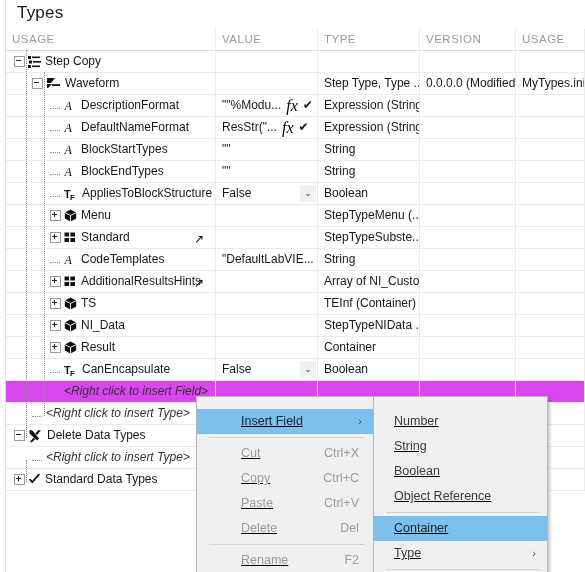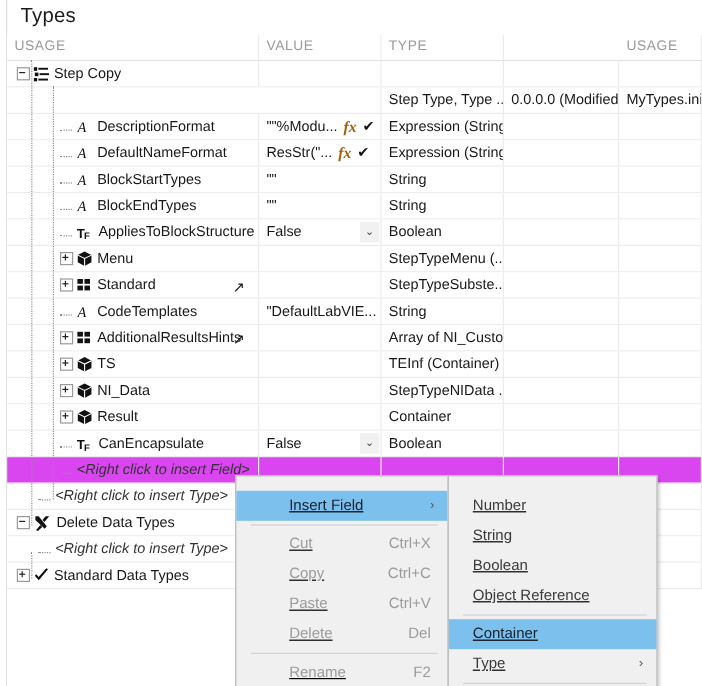--- a/index.html
+++ b/index.html
@@ -121,21 +121,21 @@
   }
   .vline {
     position: absolute;
     width: 0; border-left: 1px dotted #8f8f8f;
   }
   .ind { flex: 0 0 auto; }
   
   .ic { flex: 0 0 auto; margin-right: 4px; display: inline-flex; align-items: center; justify-content: center; }
   .ic svg { display: block; }
   .fxwrap { display: inline-flex; align-items: center; gap: 5px; }
-  .fx { font-style: italic; font-weight: bold; font-family: "Liberation Serif", serif; font-size: 13px; color:#a16207; }
+  .fx { font-style: italic; font-weight: normal; font-family: "Liberation Serif", serif; font-size: 16px; color:#000000; }
   .chk { font-size: 12px; color: #111; }
   .ddbtn {
     position: absolute; right: 1px; top: 2px;
     width: 16px; height: 17px;
     background: #f1f1f1;
     display: flex; align-items: center; justify-content: center;
     font-size: 9px; color: #444;
   }
   
   .diag { position: absolute; font-size: 12px; color: #111; }
@@ -187,20 +187,21 @@
 
   <div class="left-edge"></div>
 
   <div class="panel-title">Types</div>
 
   <div class="grid">
     <div class="hdr" id="grid-header">
         <div class="hcell" style="left: 0px; width: 210px;">USAGE</div>
         <div class="hcell" style="left: 210px; width: 102px;">VALUE</div>
         <div class="hcell" style="left: 312px; width: 102px;">TYPE</div>
+        <div class="hcell" style="left: 414px; width: 96px;">VERSION</div>
         <div class="hcell" style="left: 510px; width: 69px;">USAGE</div>
       </div>
     <div class="rows" id="grid-rows">
         <div class="row">
           <div class="cell c-name" style="left: 0px; width: 210px;">
             <div class="namebox">
               <span class="ind" style="width: 8px;"></span>
               <span class="exp"></span>
               <span class="ic">
                 <svg width="13" height="13" viewBox="0 0 13 13">
@@ -214,20 +215,34 @@
               </span>
               <span class="nm-label">Step Copy</span>
             </div>
           </div>
           <div class="cell" style="left: 210px; width: 102px;"><span></span></div>
           <div class="cell" style="left: 312px; width: 102px;"></div>
           <div class="cell" style="left: 414px; width: 96px;"></div>
           <div class="cell" style="left: 510px; width: 69px;"></div>
         </div>
         <div class="row">
+          <div class="cell c-name" style="left: 0px; width: 210px;">
+            <div class="namebox">
+              <span class="ind" style="width: 26px;"></span>
+              <span class="exp"></span>
+              <span class="ic">
+                <svg width="15" height="13" viewBox="0 0 15 13">
+                  <polygon points="1,1 9,1 5,6 1,6" fill="#111"></polygon>
+                  <polygon points="1,7 6,7 2,11 1,11" fill="#111"></polygon>
+                  <rect x="6" y="7.2" width="8" height="1.8" fill="#111"></rect>
+                </svg>
+              </span>
+              <span class="nm-label">Waveform</span>
+            </div>
+          </div>
           <div class="cell" style="left: 210px; width: 102px;"><span></span></div>
           <div class="cell" style="left: 312px; width: 102px;">Step Type, Type ...</div>
           <div class="cell" style="left: 414px; width: 96px;">0.0.0.0 (Modified)</div>
           <div class="cell" style="left: 510px; width: 69px;">MyTypes.ini</div>
         </div>
         <div class="row">
           <div class="cell c-name" style="left: 0px; width: 210px;">
             <div class="namebox">
               <span class="ind" style="width: 44px;"></span>
               <span class="dots"></span>

